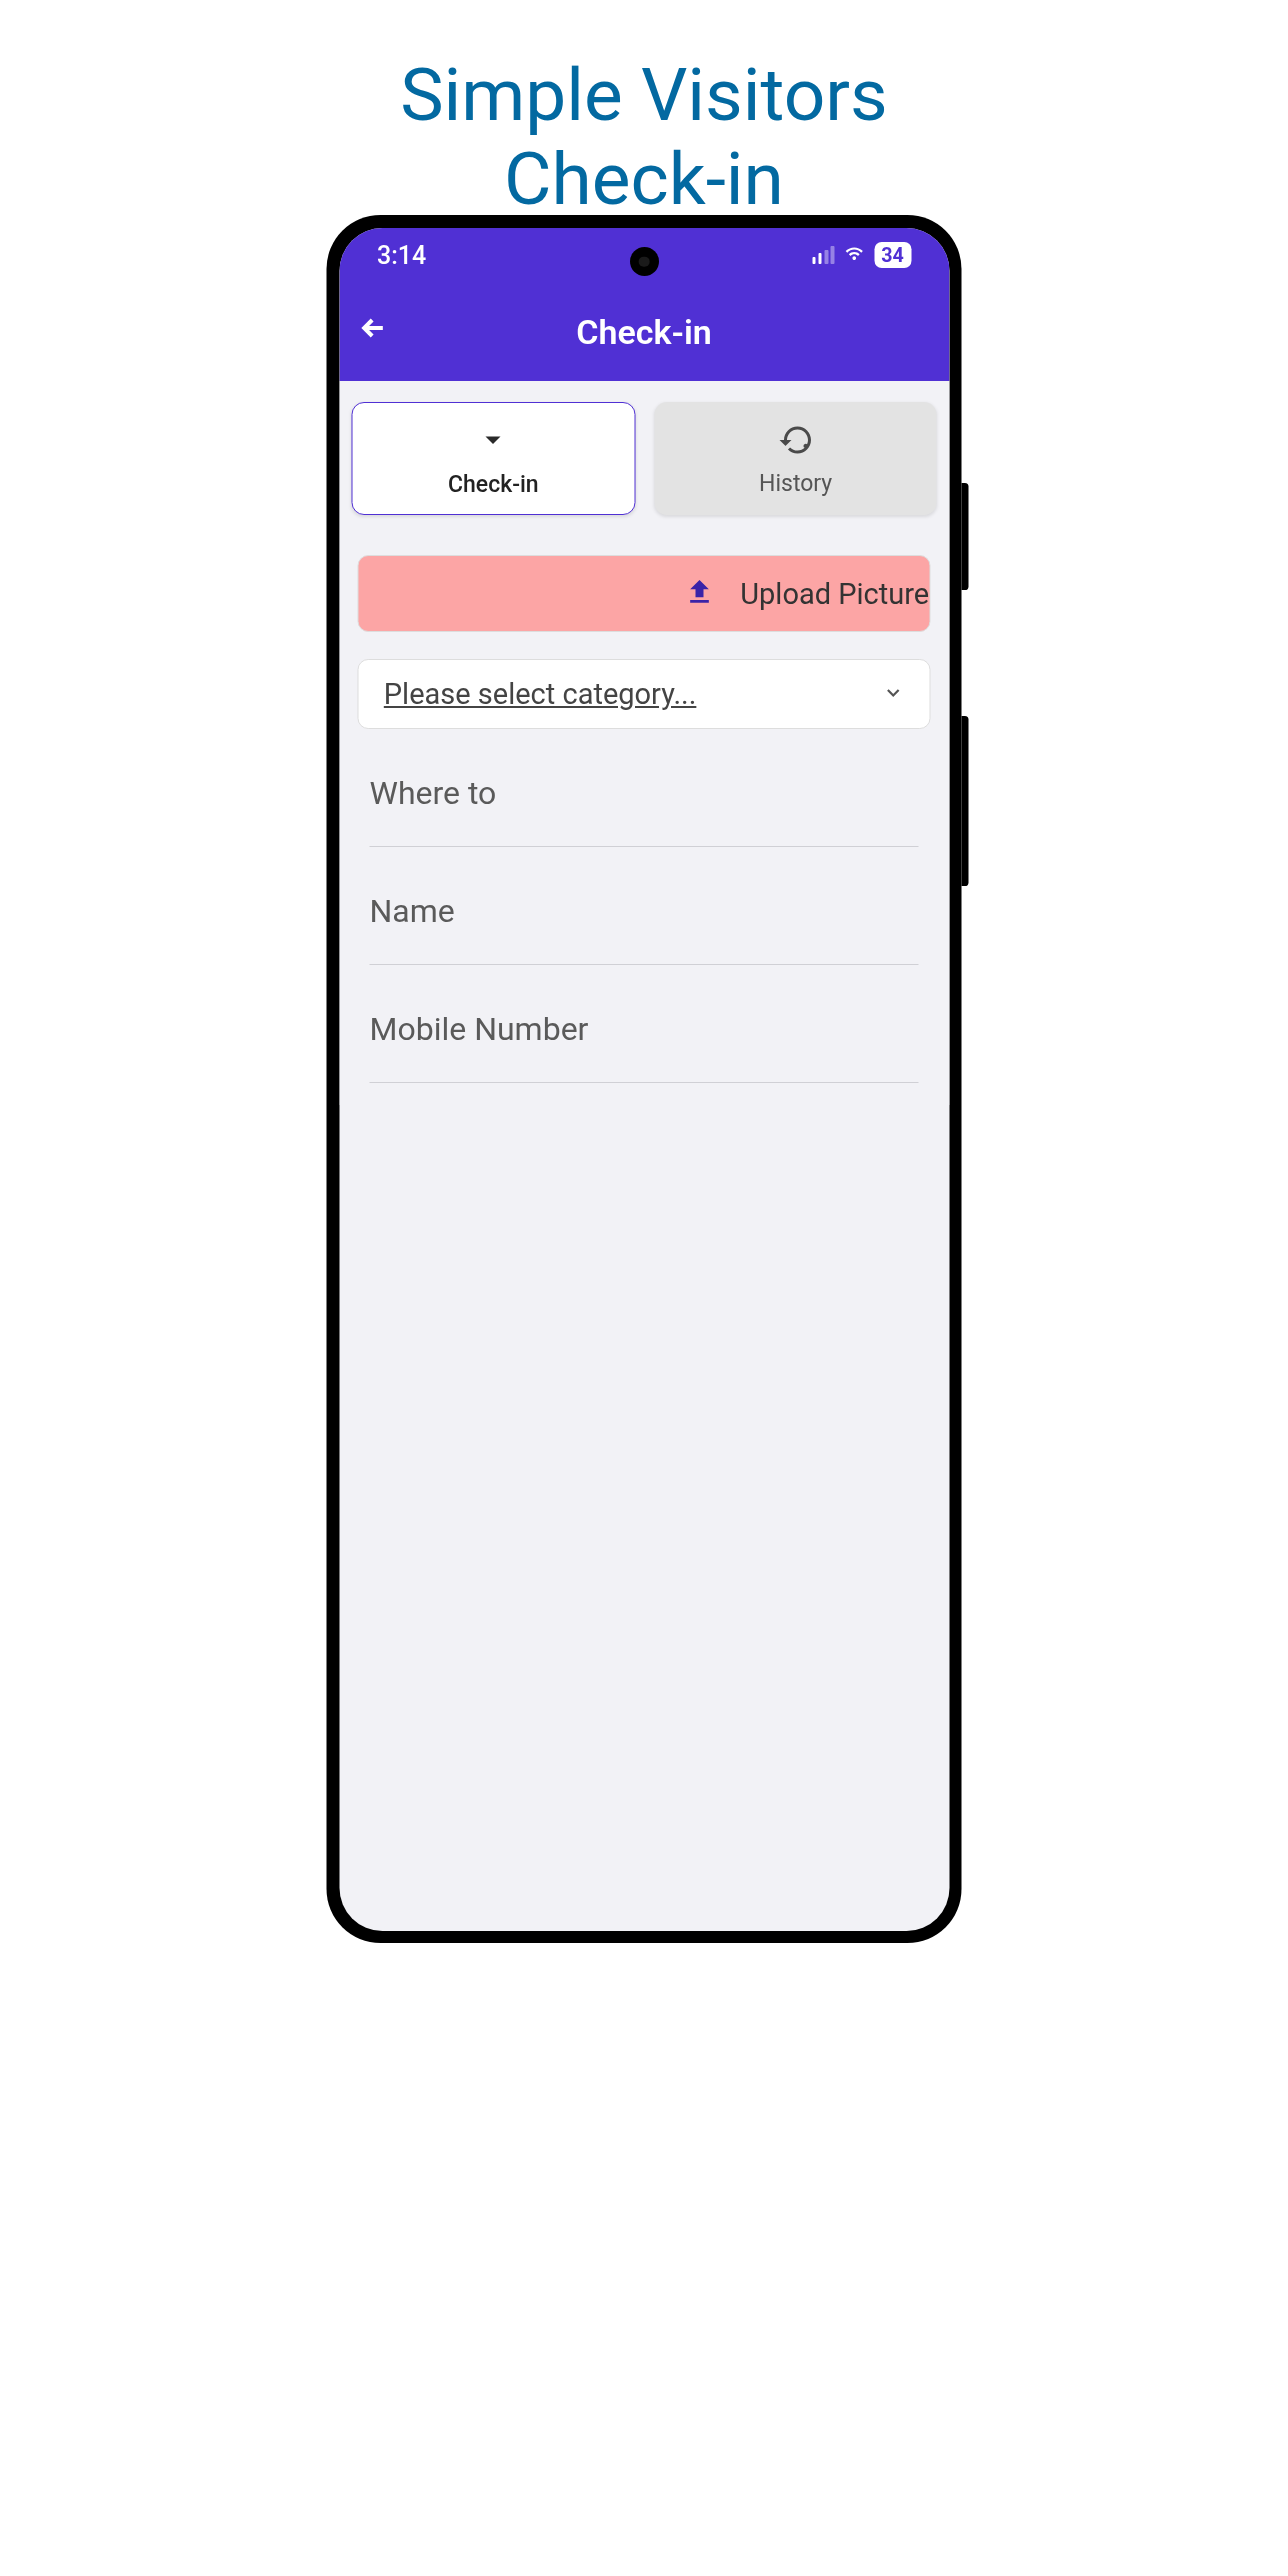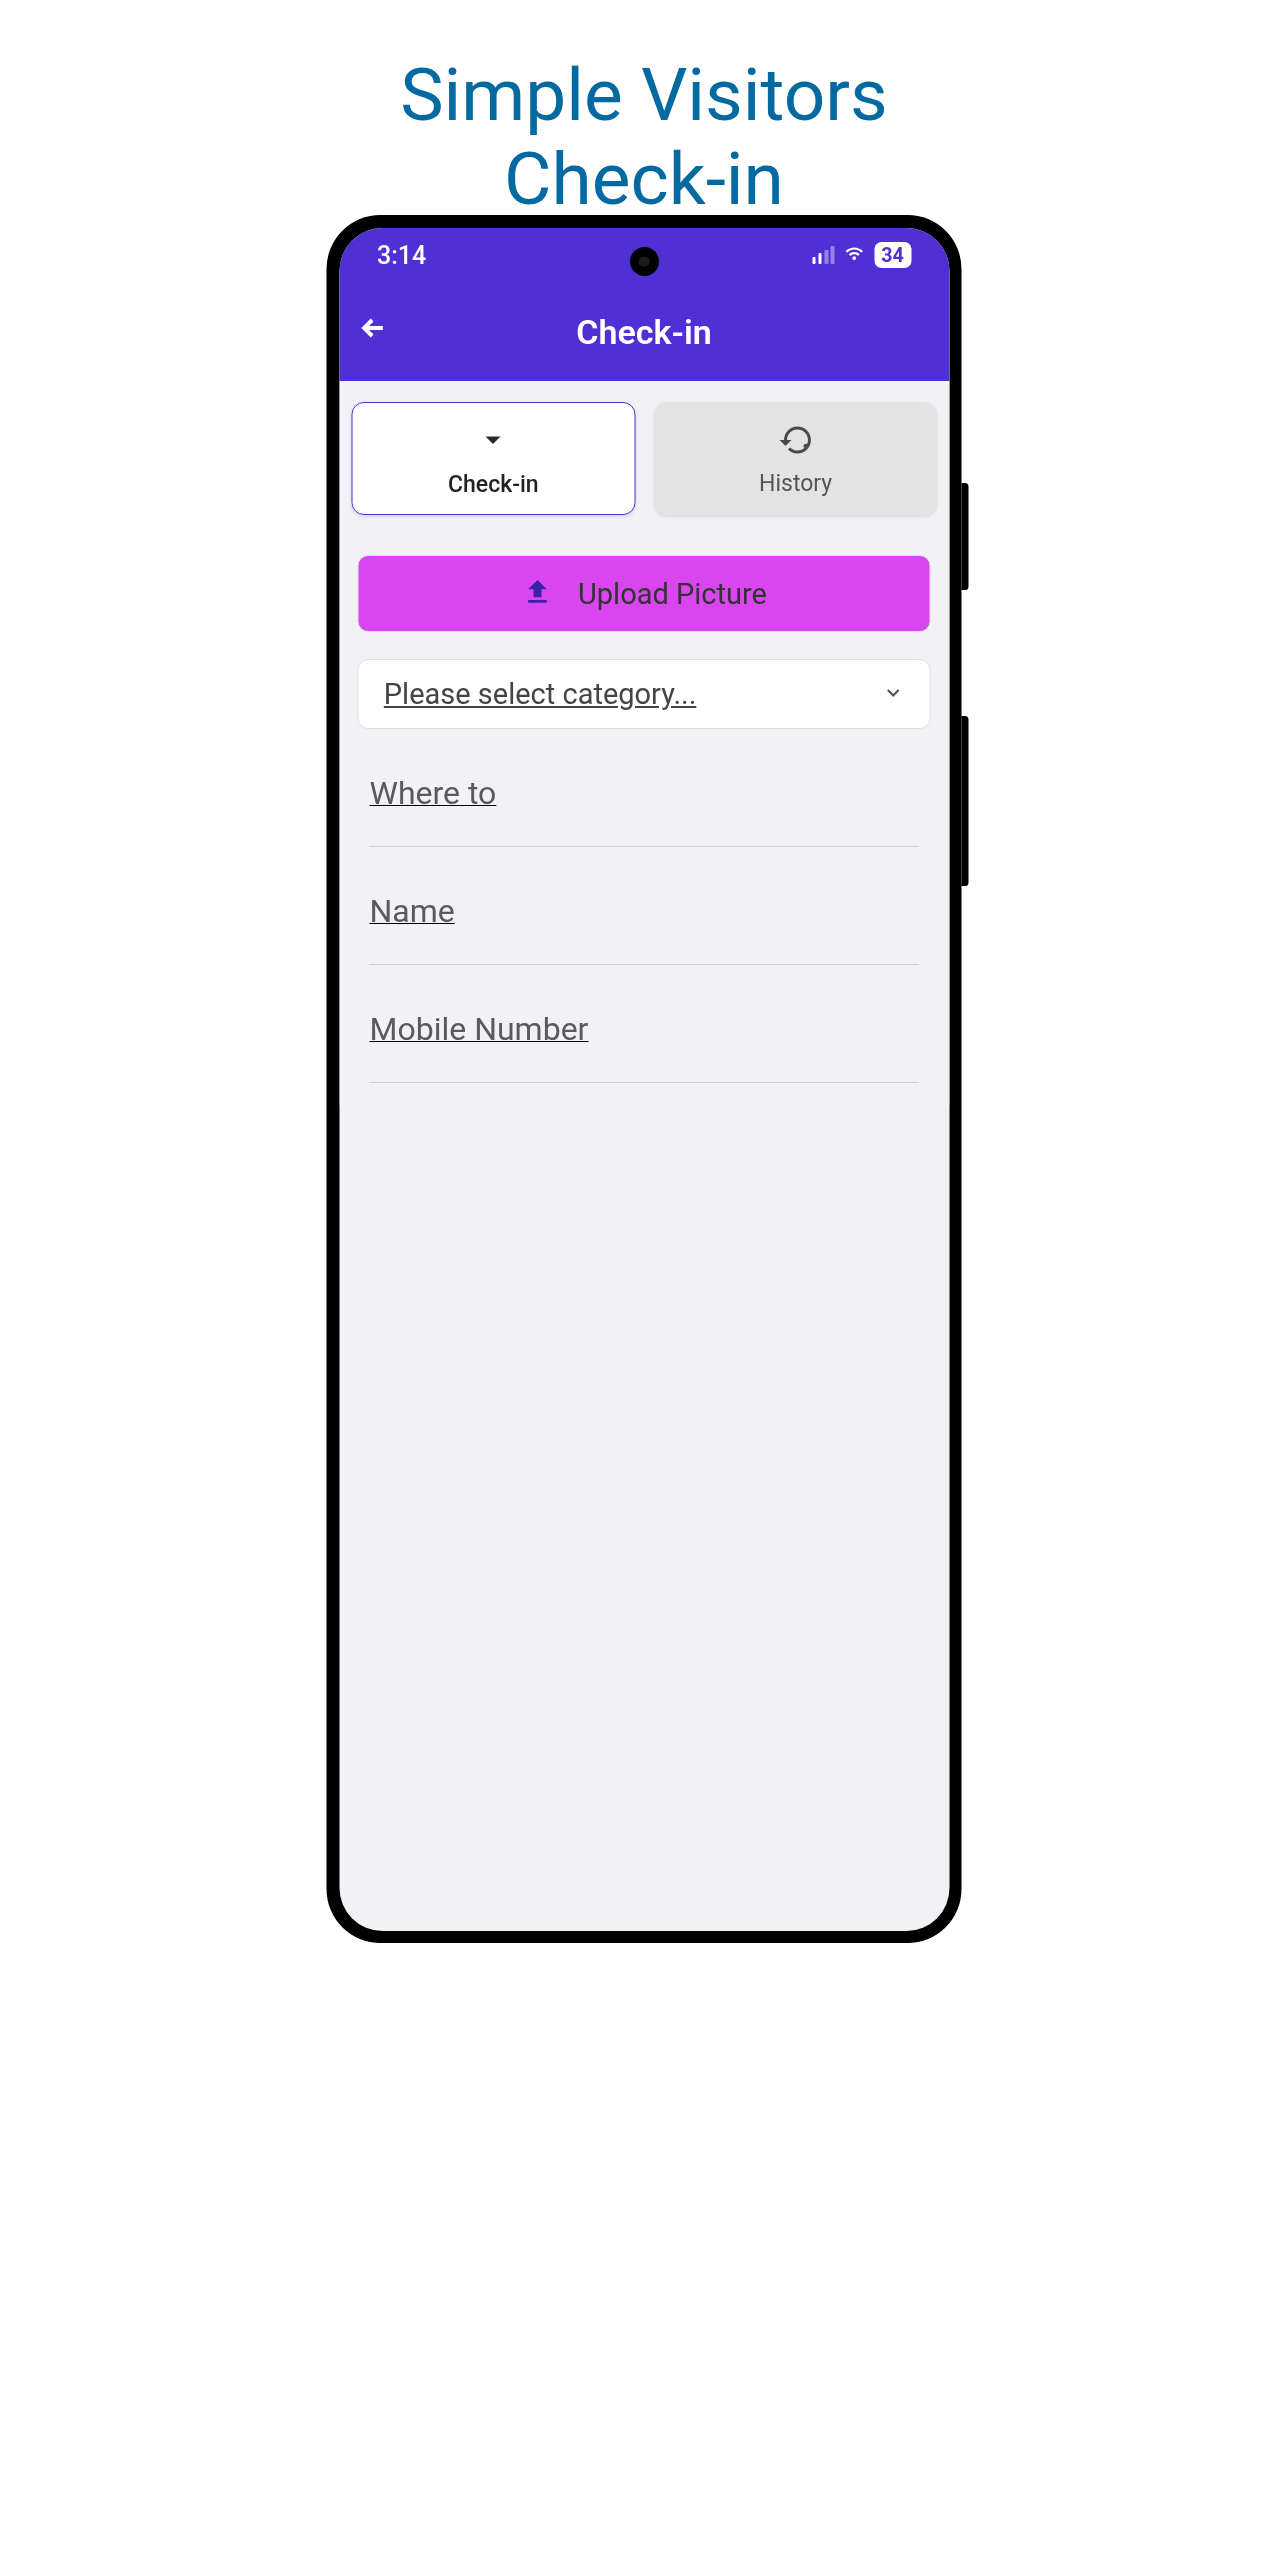--- a/index.html
+++ b/index.html
@@ -223,27 +223,27 @@
       color: #555;
       font-weight: 400;
     }
 
     .tab-btn.active .tab-label {
       color: #222;
       font-weight: 500;
     }
 
     .upload-btn {
-      background: #d946ef;
+      background: #fca5a5;
       border: 0.9px solid #ddd;
       border-radius: 10.7px;
       height: 77px;
       display: flex;
       align-items: center;
-      justify-content: center;
+      justify-content: flex-end;
       gap: 25px;
       margin: 0 6.3px;
       cursor: pointer;
     }
 
     .upload-icon svg {
       width: 32px;
       height: 32px;
       fill: #3a23a8;
     }
@@ -277,21 +277,20 @@
       height: 21.5px;
       stroke: #555;
       stroke-width: 2.5;
       fill: none;
     }
 
     .form-field {
       margin: 45px 18px 0 18px;
       border-bottom: 0.9px solid #d0d0d5;
       padding-bottom: 34px;
-      text-decoration: underline;
     }
 
     .form-field-label {
       font-size: 32px;
       color: #5a5a5a;
       font-weight: 400;
     }
   </style>
 </head>
 <body>

